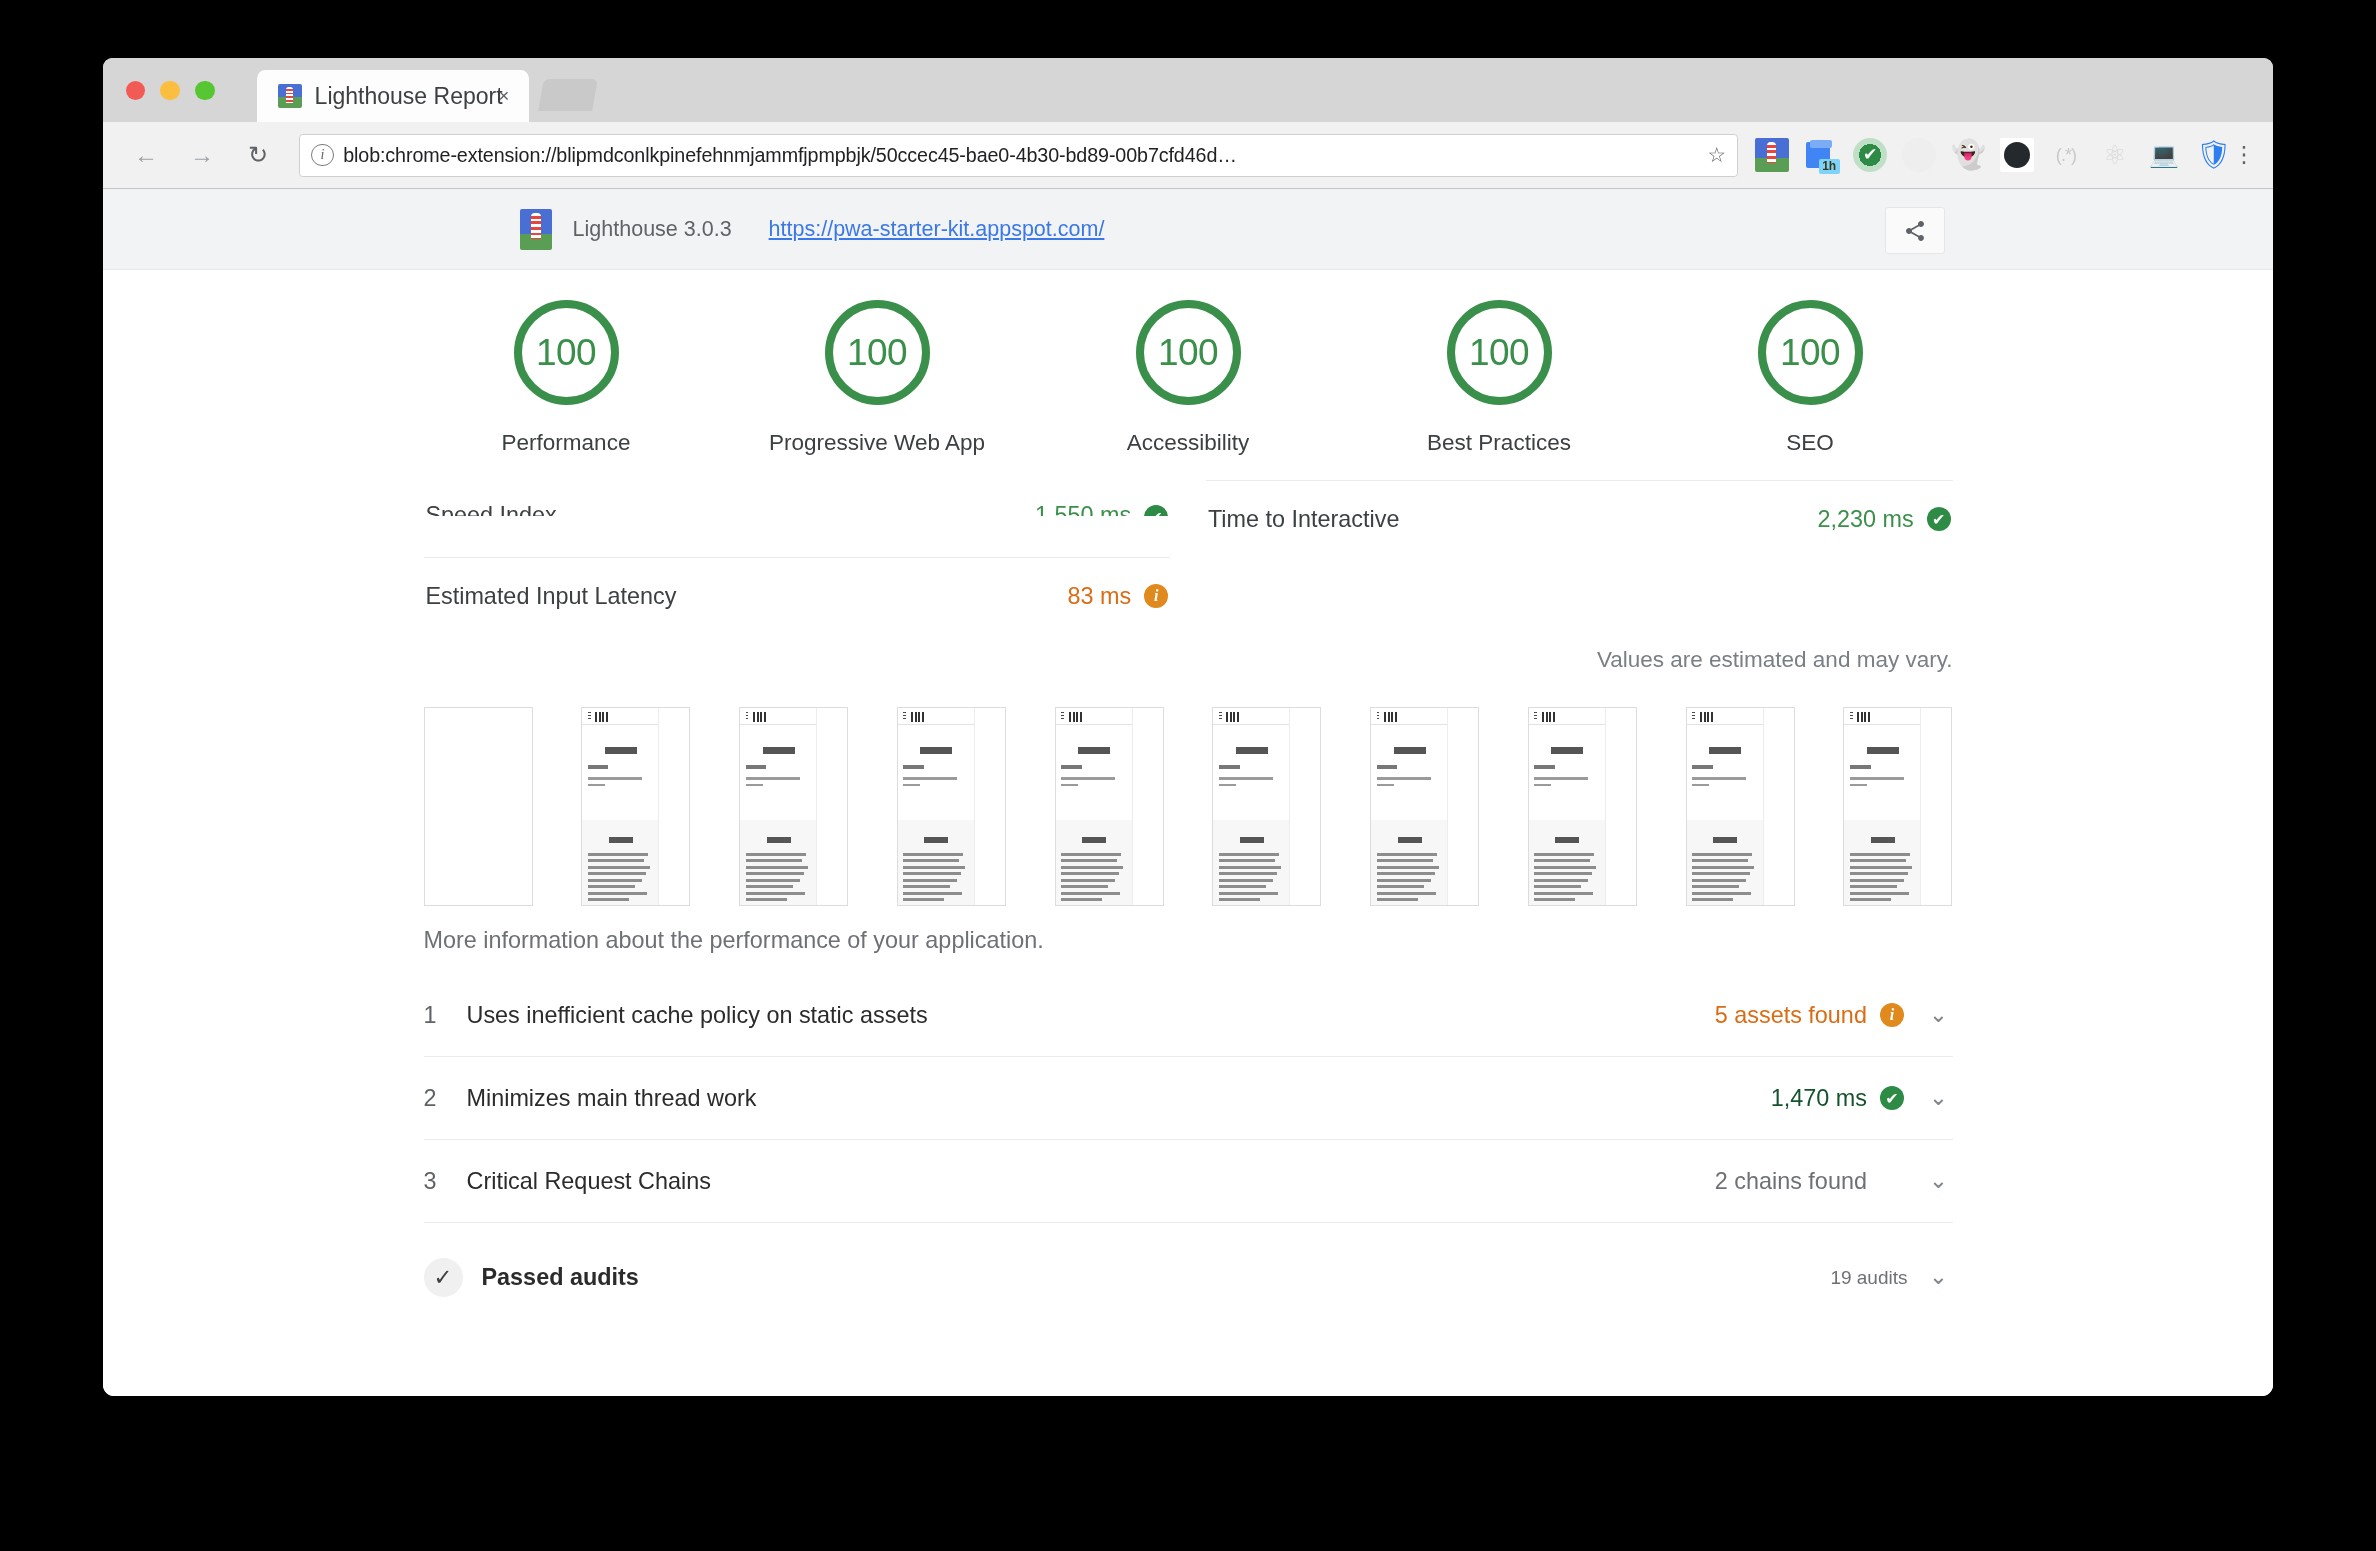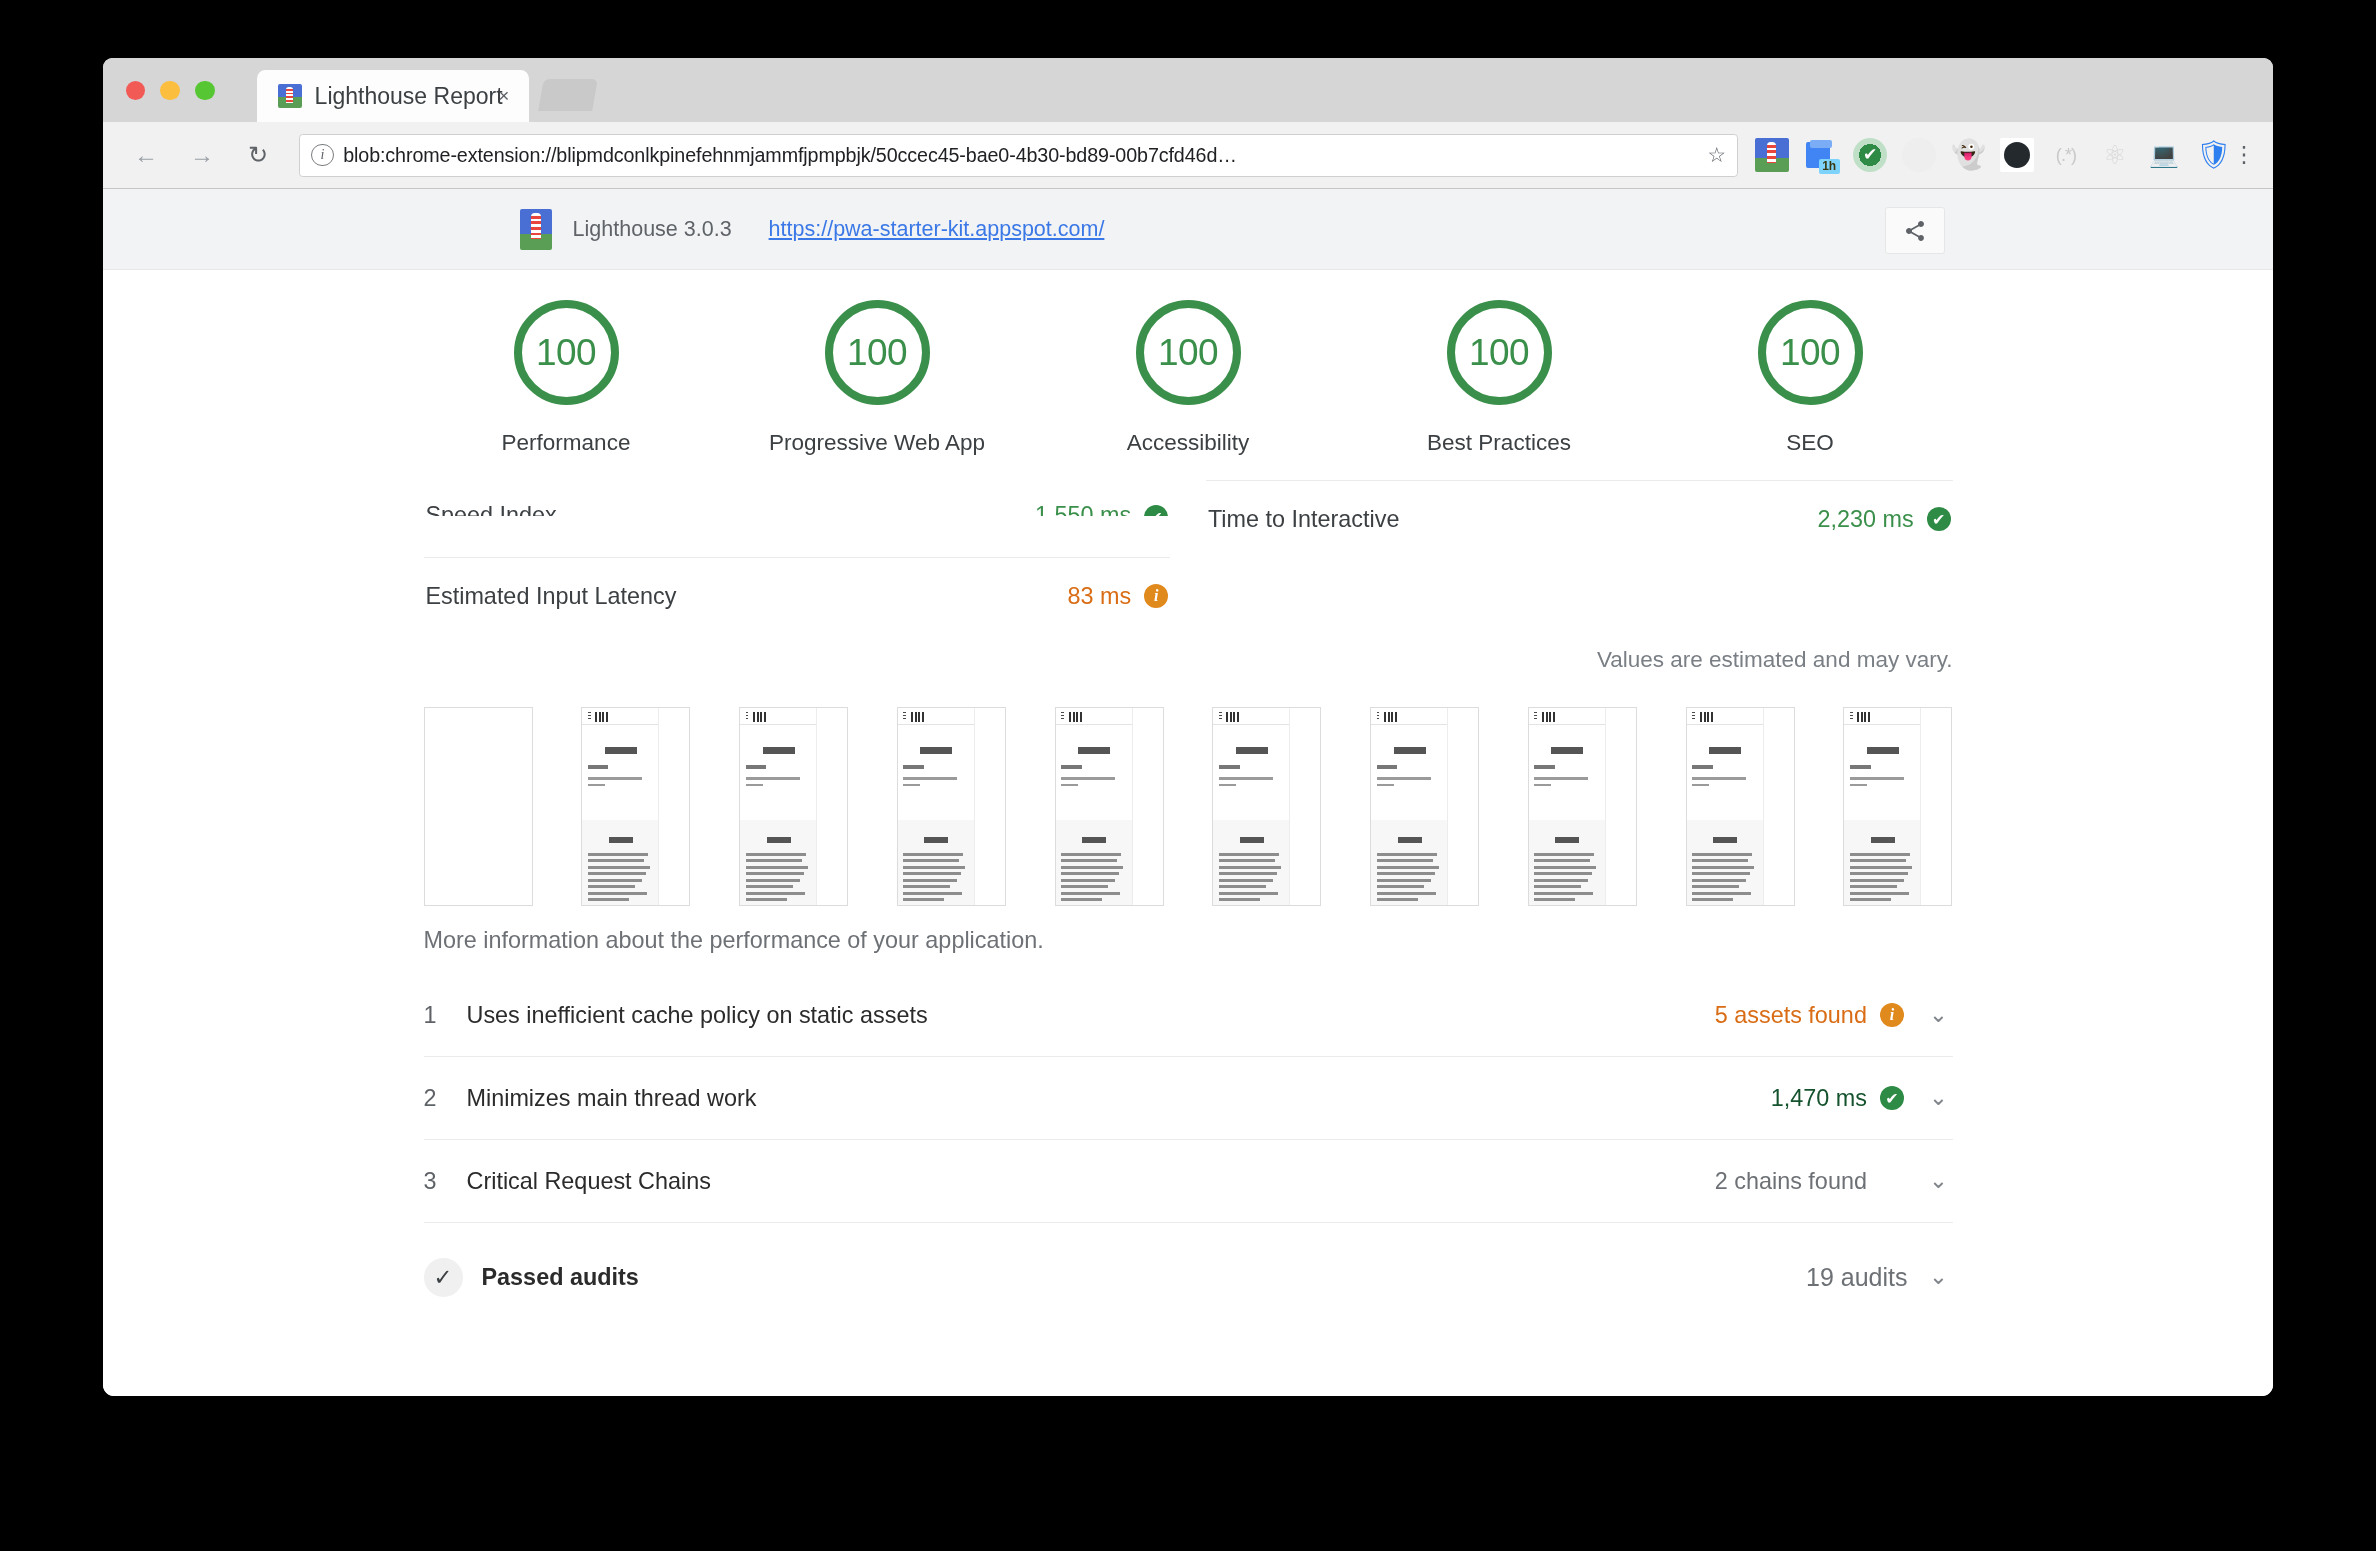--- a/index.html
+++ b/index.html
@@ -424,21 +424,21 @@
     display:flex; align-items:center; height:75px;
   }
   #passed-icon-wrap {
     width:39px; height:39px; border-radius:50%;
     background:#f0f0f0;
     display:flex; align-items:center; justify-content:center;
     flex:0 0 39px;
     color:#3c4043; font-size:22.5px;
   }
   #passed-title { font-size:23.4px; font-weight:bold; color:#2b2b2b; margin-left:19px; flex:1 1 auto; }
-  #passed-count { font-size:25px; color:#6d7175; margin-right:17px; }
+  #passed-count { font-size:19px; color:#6d7175; margin-right:17px; }
 </style>
 </head>
 <body>
 
 <div id="browser-window">
 
   <div id="tabstrip">
     <div id="traffic-lights">
       <div class="light red"></div>
       <div class="light yellow"></div>

